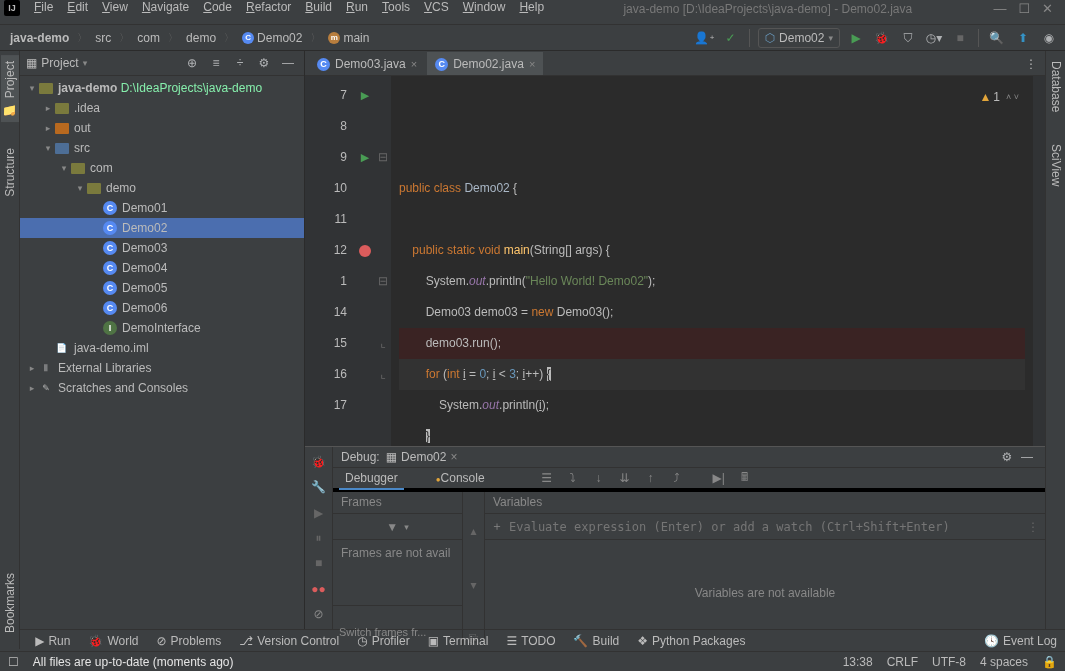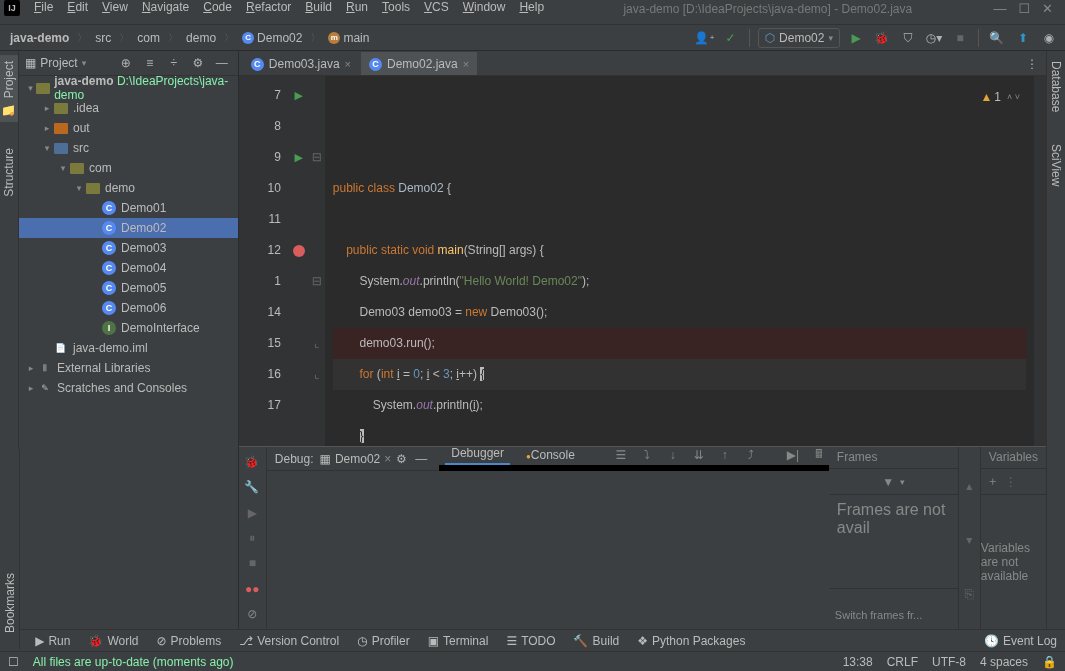--- a/index.html
+++ b/index.html
@@ -64,42 +64,42 @@
 .fld{color:#9876aa;font-style:italic}
 .cls{color:#a9b7c6}
 .run-play{color:#499c54;font-size:11px}
 .bp-dot{display:inline-block;width:12px;height:12px;border-radius:50%;background:#db5c5c;vertical-align:middle}
 .fold-mark{color:#666;cursor:pointer}
 .error-strip{width:12px;background:#313335;position:relative}
 .warn-badge{position:absolute;top:6px;right:14px;display:flex;align-items:center;gap:2px;font-size:11px}
 .warn-tri{color:#e2a53a}
 .debug-panel{height:183px;background:#3c3f41;border-top:1px solid #555;display:flex}
 .debug-header{height:24px;display:flex;align-items:center;padding:0 8px;border-bottom:1px solid #323232}
-.debug-body{flex:1;display:flex;flex-direction:row}
+.debug-body{flex:1;display:flex;flex-direction:column}
 .debug-toolbar{width:28px;display:flex;flex-direction:column;align-items:center;gap:8px;padding:6px 0;border-right:1px solid #323232}
 .db-btn{width:20px;height:20px;display:flex;align-items:center;justify-content:center;cursor:pointer;color:#888}
-.debug-tabs{height:24px;display:flex;align-items:flex-end;padding-left:6px;gap:10px;border-bottom:6px solid #000000}
+.debug-tabs{height:24px;display:flex;align-items:flex-start;padding-left:6px;gap:26px;border-bottom:4px solid #000000}
 .dbg-tab{padding:3px 6px;cursor:pointer}
 .dbg-tab.active{border-bottom:2px solid #4a88c7}
 .dbg-step-btns{display:flex;gap:6px;margin-left:20px}
 .frames-vars{flex:1;display:flex}
 .frames-col{width:130px;border-right:1px solid #323232;display:flex;flex-direction:column}
 .vars-col{flex:1;display:flex;flex-direction:column}
 .col-head{height:22px;padding:3px 8px;border-bottom:1px solid #323232;color:#888}
 .frames-filter{height:26px;display:flex;align-items:center;justify-content:center;gap:6px;border-bottom:1px solid #323232}
-.frames-body{flex:1;padding:6px 8px;color:#888;font-size:16px}
+.frames-body{flex:1;padding:6px 8px;color:#888;font-size:12px}
 .vars-input-row{height:26px;display:flex;align-items:center;padding:0 6px;border-bottom:1px solid #323232;gap:6px}
 .vars-input{flex:1;background:transparent;border:none;color:#888;font-family:"Consolas",monospace;font-size:12px}
 .vars-body{flex:1;display:flex;align-items:center;justify-content:center;color:#888}
 .bottom-tools{height:22px;background:#3c3f41;border-top:1px solid #323232;display:flex;align-items:center;padding:0 8px;gap:18px}
 .bt-item{display:flex;align-items:center;gap:4px;cursor:pointer;font-size:11px}
 .bt-item.active{color:#ddd}
 .bt-spacer{flex:1}
 .status-bar{height:20px;background:#3c3f41;border-top:1px solid #323232;display:flex;align-items:center;padding:0 8px;gap:14px;font-size:11px}
-.status-msg{flex:1;color:#86efac}
+.status-msg{flex:1;color:#e5e5e5}
 .bb-left-gutter{position:absolute;left:0;bottom:22px;width:20px;height:200px;background:#3c3f41;border-right:1px solid #323232;display:flex;flex-direction:column;align-items:center;justify-content:flex-end;padding-bottom:10px;gap:20px}
 .caret-char{background:#bbbbbb;color:#2b2b2b}
 </style>
 </head>
 <body>
 
 <div class="title-bar">
   <div class="app-icon">IJ</div>
   <div class="menu-bar" id="menu-bar">
       <span class="menu-item"><u>F</u>ile</span>
@@ -413,20 +413,21 @@
           </div>
           <div style="width:22px;border-right:1px solid #323232;display:flex;flex-direction:column;align-items:center;gap:40px;padding-top:32px">
             <span style="color:#666">▴</span>
             <span style="color:#666">▾</span>
             <span style="color:#666">⎘</span>
           </div>
           <div class="vars-col">
             <div class="col-head">Variables</div>
             <div class="vars-input-row">
               <span style="color:#888">＋</span>
+              <input class="vars-input" placeholder="Evaluate expression (Enter) or add a watch (Ctrl+Shift+Enter)" style="">
               <span style="color:#666">⋮</span>
             </div>
             <div class="vars-body">Variables are not available</div>
           </div>
         </div>
       </div>
     </div>
   </div>
 
   <div class="right-gutter">

